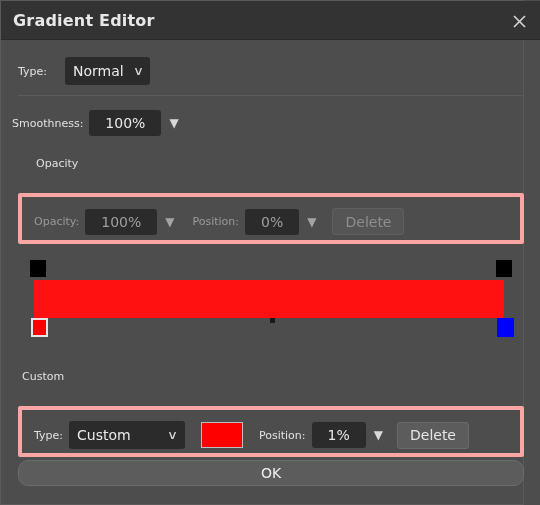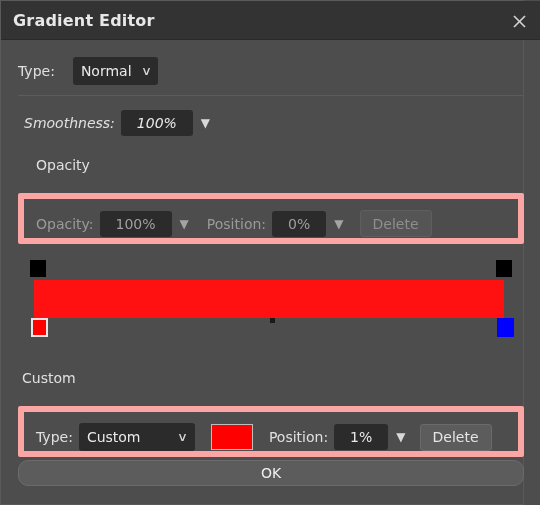--- a/index.html
+++ b/index.html
@@ -35,21 +35,21 @@
     display: flex; align-items: center; justify-content: center;
     color: #cfcfcf; font-size: 17px; line-height: 1;
     cursor: pointer;
   }
 
   
   .row { position: absolute; display: flex; align-items: center; }
 
   .label {
     color: #e0e0e0;
-    font-size: 14px;
+    font-size: 11px;
     white-space: nowrap;
   }
   .label.dim { color: #9a9a9a; }
 
   
   .field {
     background: #2b2b2b;
     color: #e8e8e8;
     font-size: 14px;
     border-radius: 3px;
@@ -111,21 +111,21 @@
   #separator {
     position: absolute; left: 17px; top: 94px;
     width: 506px; height: 1px;
     background: #3c3c3c;
     border-bottom: 1px solid #5c5c5c;
   }
 
   
   .groupbox {
     position: absolute;
-    border: 6px solid #fca5a5;
+    border: 4px solid #fca5a5;
     border-radius: 2px;
     background: transparent;
   }
 
   
   #gradient-area {
     position: absolute; left: 17px; top: 255px;
     width: 506px; height: 85px;
   }
   #gradient-bar {
@@ -187,21 +187,21 @@
   <div class="row" style="left:17px; top:56px;">
     <span class="label">Type:</span>
     <div class="combo" style="margin-left:18px; min-width:82px;">
       <span>Normal</span>
       <span class="chev">∨</span>
     </div>
   </div>
 
   <div id="separator"></div>
 
-  <div class="row" style="left:23px; top:109px;font-style:italic;">
+  <div class="row" style="left:11px; top:109px;">
     <span class="label">Smoothness:</span>
     <div class="field" style="margin-left:6px; min-width:50px;">
       <span>100%</span>
     </div>
     <span class="tri" style="margin-left:8px;">▼</span>
   </div>
 
   <div class="row" style="left:35px; top:156px;align-items:center;">
     <span class="label">Opacity</span>
   </div>

